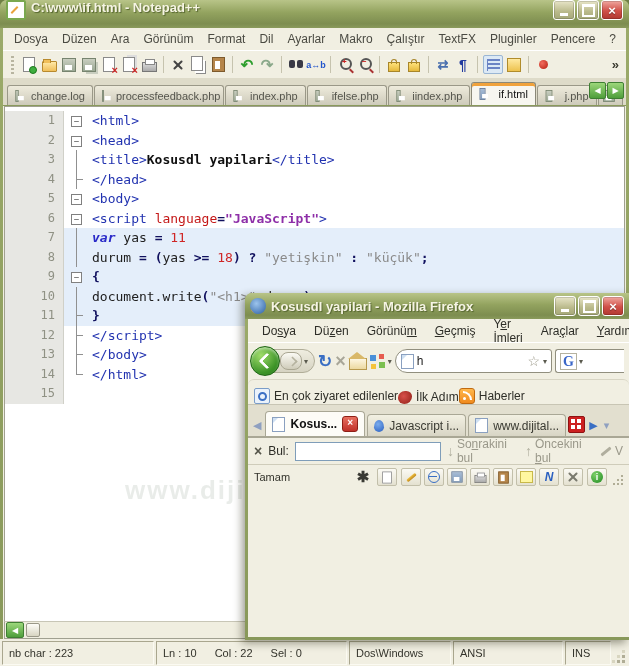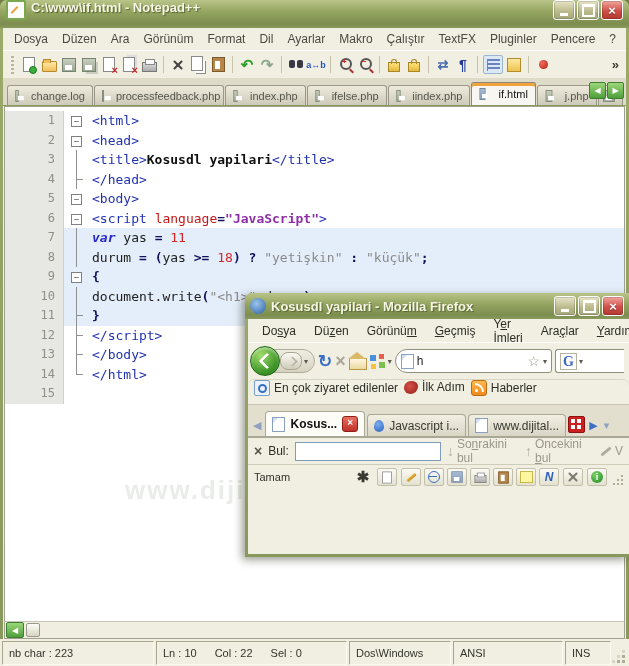--- a/index.html
+++ b/index.html
@@ -121,21 +121,21 @@
   .hs-thumb{width:12px;height:12px;margin-left:2px;background:linear-gradient(#fdfdf8,#d8d5c2);
       border:1px solid #9a9888;border-radius:2px;}
 
   .np-status{height:24px;background:#f1efe2;display:flex;align-items:stretch;gap:2px;padding:2px 2px 1px;font-size:11px;color:#33332b;}
   .sb-panel{border:1px solid;border-color:#a9a68e #fbfaf2 #fbfaf2 #a9a68e;display:flex;align-items:center;padding:0 6px;gap:18px;white-space:nowrap;}
   .sb-grip{width:14px;position:relative;}
   .sb-grip::after{content:"";position:absolute;right:2px;bottom:2px;width:3px;height:3px;background:#b0ad96;
       box-shadow:-5px 0 #b0ad96,0 -5px #b0ad96,-5px -5px #d8d5c0,-10px 0 #d8d5c0,0 -10px #d8d5c0;}
 
   
-  .ff{position:absolute;left:245px;top:293px;width:384px;height:264px;z-index:10;
+  .ff{position:absolute;left:245px;top:293px;width:384px;height:347px;z-index:10;
       background:linear-gradient(#9cab6a,#88985a);border-radius:7px 0 0 0;display:flex;flex-direction:column;
       box-shadow:-3px 3px 8px rgba(40,40,20,.45);}
   .ff-title{height:26px;display:flex;align-items:center;padding:0 5px;border-radius:7px 0 0 0;
       background:linear-gradient(#b8c488,#93a35f 45%,#7d8d50 85%,#8a9a5c);}
   .ff-title .title-text{flex:1;color:#f6f4e4;font-weight:bold;font-size:13px;text-shadow:1px 1px 1px #55652f;
       white-space:nowrap;overflow:hidden;}
   .ff-ico{width:16px;height:16px;border-radius:50%;margin-right:5px;position:relative;
       background:radial-gradient(circle at 40% 35%,#9cc4ec,#2b5fa3);overflow:hidden;}
   .ff-ico::after{content:"";position:absolute;left:-3px;top:-3px;width:16px;height:16px;border-radius:50%;
       border:4px solid transparent;border-right-color:#e8761f;border-bottom-color:#f5a33c;transform:rotate(25deg);}
@@ -170,21 +170,21 @@
   .urlbar{flex:1;min-width:70px;height:22px;background:#fff;border:1px solid #918f7e;border-radius:12px 3px 3px 12px;
       display:flex;align-items:center;padding:0 4px 0 5px;gap:3px;overflow:hidden;}
   .pgico{width:11px;height:13px;background:#fff;border:1px solid #8aa0c0;position:relative;flex-shrink:0;}
   .pgico::after{content:"";position:absolute;left:0;top:0;border-top:5px solid #cfe0f2;border-right:5px solid #fff;}
   .url-text{font-size:12px;color:#222;flex:1;overflow:hidden;white-space:nowrap;}
   .star{color:#9a9888;font-size:14px;line-height:1;}
   .searchbox{width:62px;height:22px;background:#fff;border:1px solid #918f7e;border-right:none;
       border-radius:3px 0 0 3px;display:flex;align-items:center;padding:0 2px 0 4px;gap:2px;flex-shrink:0;}
   .gLogo{font-family:"Liberation Serif",serif;font-weight:bold;font-size:14px;color:#3a66c8;
       border:1px solid #b5b2a0;padding:0 2px;line-height:15px;background:#fff;}
-  .ff-bookmarks{height:24px;display:flex;align-items:flex-start;padding:0 6px;gap:6px;font-size:12px;color:#2e2e28;
+  .ff-bookmarks{height:24px;display:flex;align-items:flex-end;padding:0 6px;gap:0;font-size:12px;color:#2e2e28;
       border-top:1px solid #d8d5c4;border-radius:6px;}
   .bm{display:flex;align-items:center;gap:4px;white-space:nowrap;}
   .bm-most{width:14px;height:14px;background:#eaf2fb;border:1px solid #7a9cc8;border-radius:2px;position:relative;}
   .bm-most::after{content:"";position:absolute;left:3px;top:3px;width:5px;height:5px;border:2px solid #3a6fc4;border-radius:50%;}
   .bm-dino{width:14px;height:13px;background:radial-gradient(circle at 40% 40%,#d8504a,#8e1f16);border-radius:50% 40% 55% 45%;}
   .bm-rss{width:14px;height:14px;background:linear-gradient(#ffb84d,#f08a1d);border:1px solid #c06a10;border-radius:3px;position:relative;}
   .bm-rss::before{content:"";position:absolute;left:3px;bottom:3px;width:3px;height:3px;border-radius:50%;background:#fff;}
   .bm-rss::after{content:"";position:absolute;left:3px;bottom:3px;width:7px;height:7px;
       border-top:2px solid #fff;border-right:2px solid #fff;border-radius:0 9px 0 0;}
   .ff-tabstrip{height:28px;background:#e2dfcf;display:flex;align-items:flex-end;padding:3px 3px 0;gap:2px;

